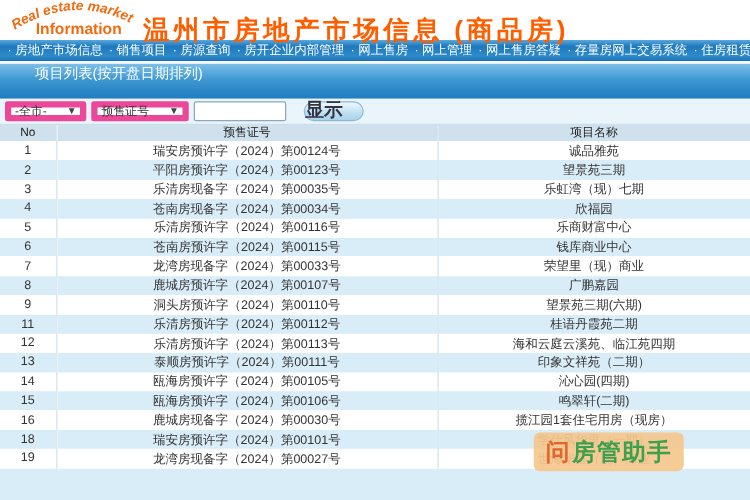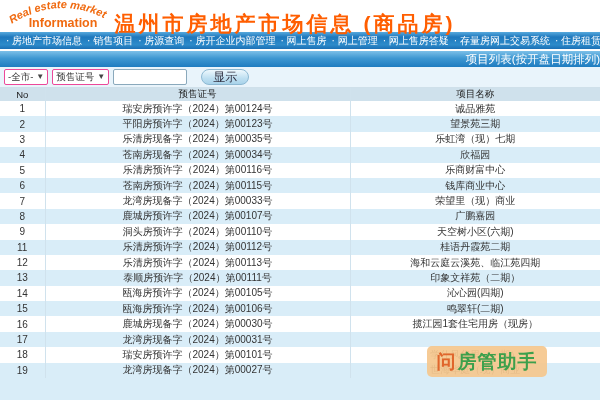--- a/index.html
+++ b/index.html
@@ -25,46 +25,47 @@
     background:linear-gradient(180deg,#57a9dd 0%,#1e78bd 30%,#2d8bca 75%,#1b6fb4 100%);
     color:#fff; font-size:10px; line-height:17px;
     padding-left:6px; white-space:nowrap; overflow:hidden;
   }
   .nav-item { color:#fff; cursor:pointer;margin-top:24px; }
   .nav-item::before { content:"\00b7\00a0"; }
   .nav-item { margin-right:5px; }
   .nav-gap { height:2px; background:#fff; flex:0 0 auto; }
   
   .list-title-bar {
-    height:16px; flex:0 0 auto; text-align:right;
+    height:28px; flex:0 0 auto; text-align:left;
     background:linear-gradient(180deg,#7cc0e8 0%,#3f98d2 45%,#1f7cc0 100%);
-    color:#fff; font-size:11.5px; line-height:16px;
+    color:#fff; font-size:11.5px; line-height:16px;padding-left:28px;
   }
   
   .filter-row {
     height:21px; flex:0 0 auto; background:#e9f4fb;
     border-bottom:1px solid #cfe0ea;
     display:flex; align-items:center; gap:4px; padding:0 4px;
   }
   .select-box {
-    height:16px; background:#fff; border:1px solid #ec4899; border-radius:2px;
-    display:flex; align-items:center; gap:3px; padding:0 3px;
+    height:16px; background:#fff; border:5px solid #ec4899; border-radius:2px;
+    display:flex; align-items:center; gap:16px; padding:0 3px;
     font-size:9.5px; color:#333; cursor:pointer; white-space:nowrap;
   }
   .chevron { font-size:8px; color:#444; line-height:1; }
   .search-input {
     width:74px; height:16px; border:1px solid #8aa9bc; border-radius:2px;
     background:#fff; font-size:10px; padding:0 3px; outline:none;
   }
   .show-button {
     margin-left:10px; width:48px; height:16px; border-radius:9px;
     background:linear-gradient(180deg,#eef8fd 0%,#bedff1 60%,#a9d3ea 100%);
-    border:1px solid #8db9d3; font-size:12px; color:#334;
-    line-height:14px; text-align:center; cursor:pointer;
+    border:1px solid #8db9d3; font-size:15px; color:#334;
+    line-height:14px; text-align:left; cursor:pointer;
     font-family:inherit;
+    font-weight:bold;
   }
   
   .project-table { width:600px; border-collapse:collapse; table-layout:fixed; flex:0 0 auto; }
   .project-table th, .project-table td {
     text-align:center; vertical-align:middle; overflow:hidden; white-space:nowrap;
     border-left:1px solid rgba(150,190,214,0.45);
   }
   .project-table th:first-child, .project-table td:first-child { border-left:none; }
   .project-table th {
     height:13px; background:#cfe1ec; color:#222;
@@ -168,21 +169,21 @@
           <td class="col-name">荣望里（现）商业</td>
         </tr>
         <tr>
           <td class="col-no">8</td>
           <td class="col-permit">鹿城房预许字（2024）第00107号</td>
           <td class="col-name">广鹏嘉园</td>
         </tr>
         <tr>
           <td class="col-no">9</td>
           <td class="col-permit">洞头房预许字（2024）第00110号</td>
-          <td class="col-name">天空树小区(六期)</td>
+          <td class="col-name">望景苑三期(六期)</td>
         </tr>
         <tr>
           <td class="col-no">11</td>
           <td class="col-permit">乐清房预许字（2024）第00112号</td>
           <td class="col-name">桂语丹霞苑二期</td>
         </tr>
         <tr>
           <td class="col-no">12</td>
           <td class="col-permit">乐清房预许字（2024）第00113号</td>
           <td class="col-name">海和云庭云溪苑、临江苑四期</td>
@@ -199,25 +200,20 @@
         </tr>
         <tr>
           <td class="col-no">15</td>
           <td class="col-permit">瓯海房预许字（2024）第00106号</td>
           <td class="col-name">鸣翠轩(二期)</td>
         </tr>
         <tr>
           <td class="col-no">16</td>
           <td class="col-permit">鹿城房现备字（2024）第00030号</td>
           <td class="col-name">揽江园1套住宅用房（现房）</td>
-        </tr>
-        <tr>
-          <td class="col-no">17</td>
-          <td class="col-permit">龙湾房现备字（2024）第00031号</td>
-          <td class="col-name"></td>
         </tr>
         <tr>
           <td class="col-no">18</td>
           <td class="col-permit">瑞安房预许字（2024）第00101号</td>
           <td class="col-name">学仕风华里（一期）</td>
         </tr>
         <tr>
           <td class="col-no">19</td>
           <td class="col-permit">龙湾房现备字（2024）第00027号</td>
           <td class="col-name">世海华庭（现）商业</td>

